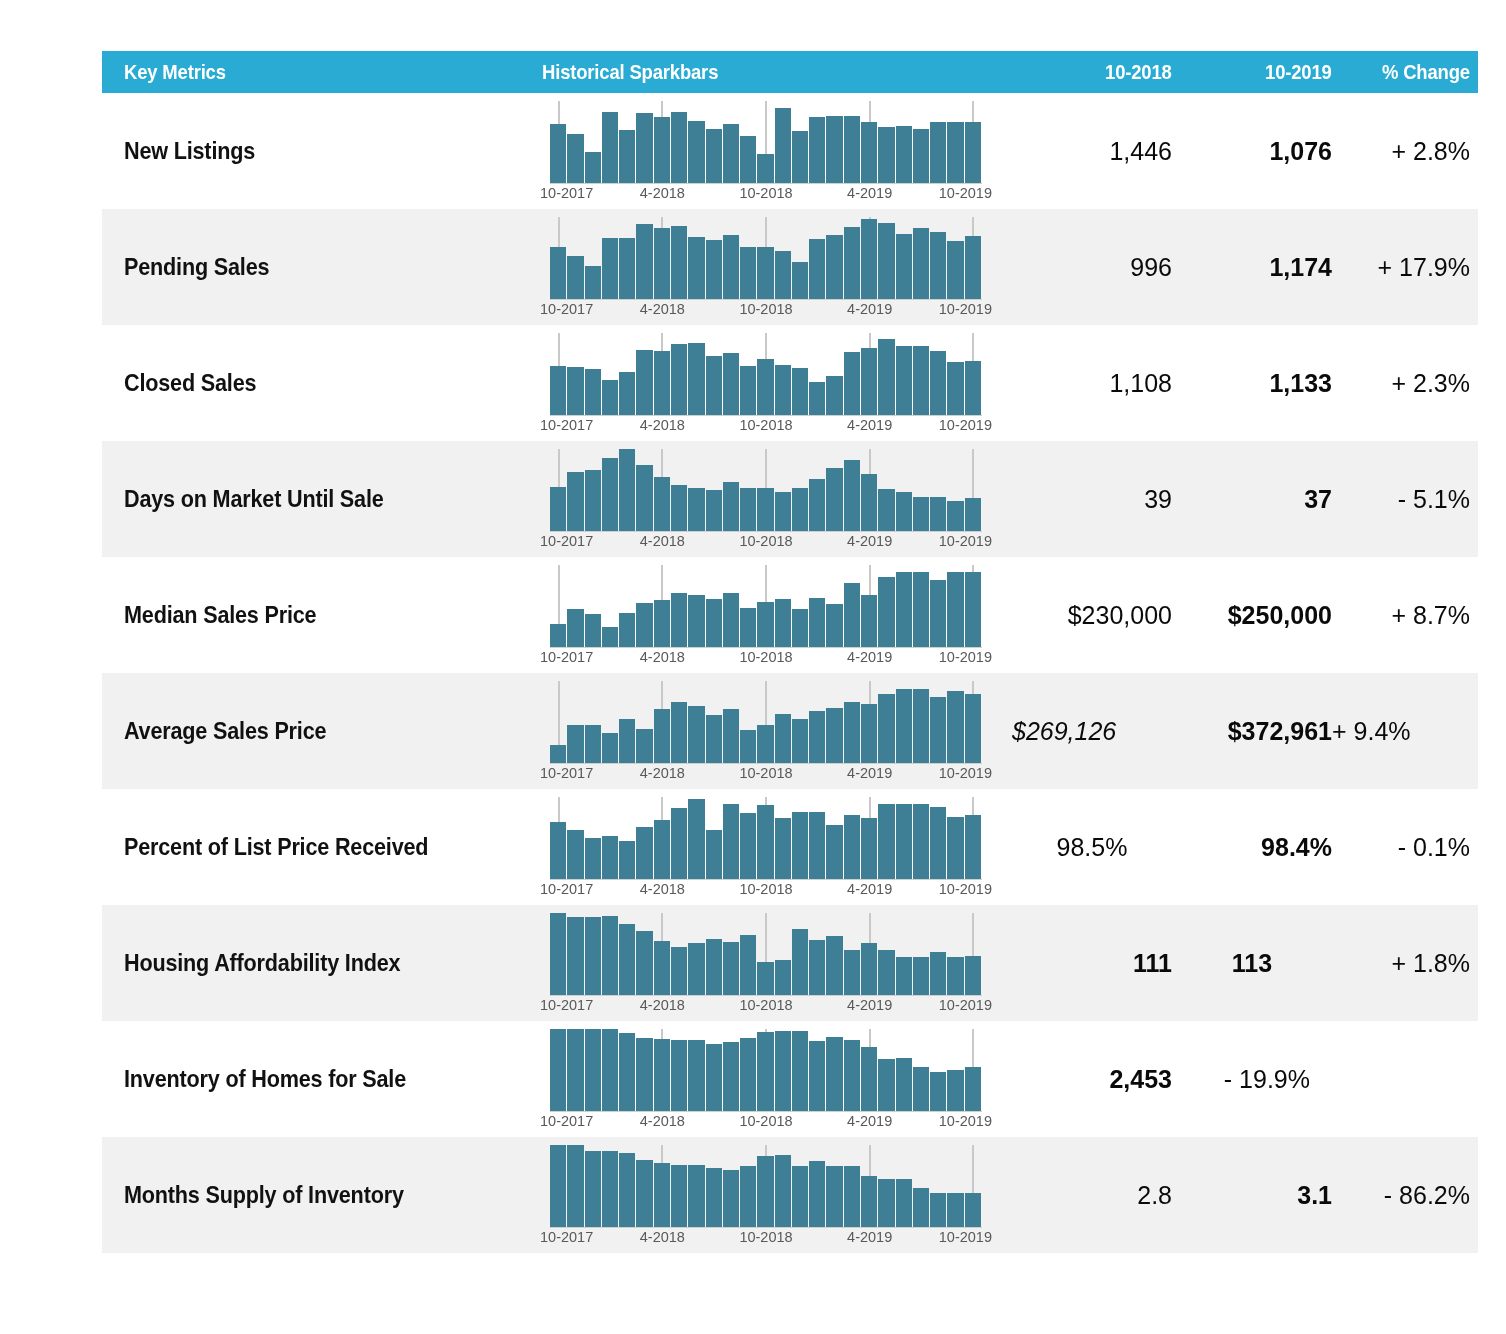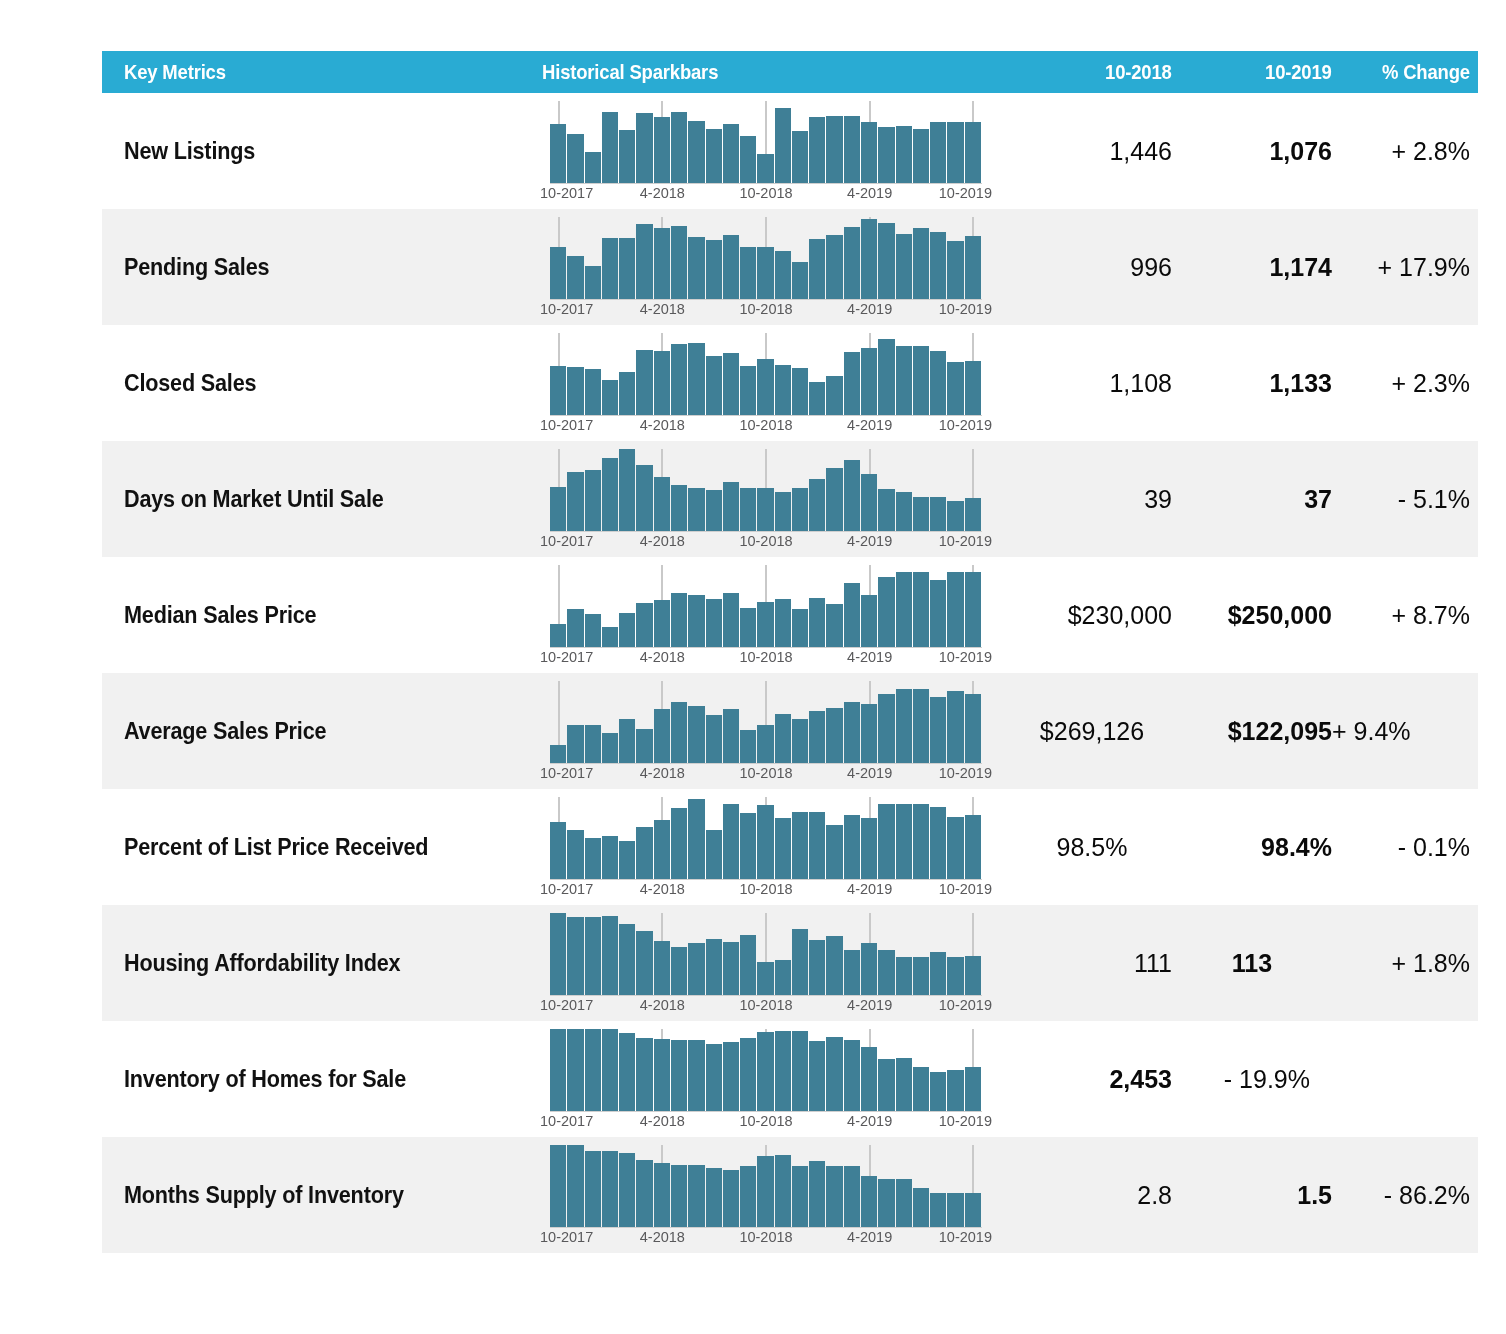--- a/index.html
+++ b/index.html
@@ -509,25 +509,25 @@
               <div class="spark-axis"></div>
               <div class="spark-ticklabels">
                 <span class="ticklab" style="left: 16.64px;">10-2017</span>
                 <span class="ticklab" style="left: 112.32px;">4-2018</span>
                 <span class="ticklab" style="left: 216px;">10-2018</span>
                 <span class="ticklab" style="left: 319.68px;">4-2019</span>
                 <span class="ticklab" style="left: 415.36px;">10-2019</span>
               </div>
             </div>
           </div>
-          <div class="cell col-v1" style="justify-content: center;">
+          <div class="cell col-v1" style="justify-content: flex-start; font-style: italic;">
             <span class="val">$269,126</span>
           </div>
           <div class="cell col-v2" style="justify-content: flex-end;">
-            <span class="val bold">$122,095</span>
+            <span class="val bold">$372,961</span>
           </div>
           <div class="cell col-pct" style="justify-content: flex-start;">
             <span class="pct">+ 9.4%</span>
           </div>
         </div>
         <div class="trow">
           <div class="cell col-metric">
             <span class="metric-label">Percent of List Price Received</span>
           </div>
           <div class="cell col-spark">
@@ -625,21 +625,21 @@
               <div class="spark-axis"></div>
               <div class="spark-ticklabels">
                 <span class="ticklab" style="left: 16.64px;">10-2017</span>
                 <span class="ticklab" style="left: 112.32px;">4-2018</span>
                 <span class="ticklab" style="left: 216px;">10-2018</span>
                 <span class="ticklab" style="left: 319.68px;">4-2019</span>
                 <span class="ticklab" style="left: 415.36px;">10-2019</span>
               </div>
             </div>
           </div>
-          <div class="cell col-v1" style="justify-content: flex-end;">
+          <div class="cell col-v1" style="justify-content: flex-end; font-weight: bold;">
             <span class="val">111</span>
           </div>
           <div class="cell col-v2" style="justify-content: center;">
             <span class="val bold">113</span>
           </div>
           <div class="cell col-pct" style="justify-content: flex-end;">
             <span class="pct">+ 1.8%</span>
           </div>
         </div>
         <div class="trow">
@@ -742,21 +742,21 @@
                 <span class="ticklab" style="left: 216px;">10-2018</span>
                 <span class="ticklab" style="left: 319.68px;">4-2019</span>
                 <span class="ticklab" style="left: 415.36px;">10-2019</span>
               </div>
             </div>
           </div>
           <div class="cell col-v1" style="justify-content: flex-end;">
             <span class="val">2.8</span>
           </div>
           <div class="cell col-v2" style="justify-content: flex-end;">
-            <span class="val bold">1.5</span>
+            <span class="val bold">3.1</span>
           </div>
           <div class="cell col-pct" style="justify-content: flex-end;">
             <span class="pct">- 86.2%</span>
           </div>
         </div>
       </div>
 
   </div>
 </div>
 

